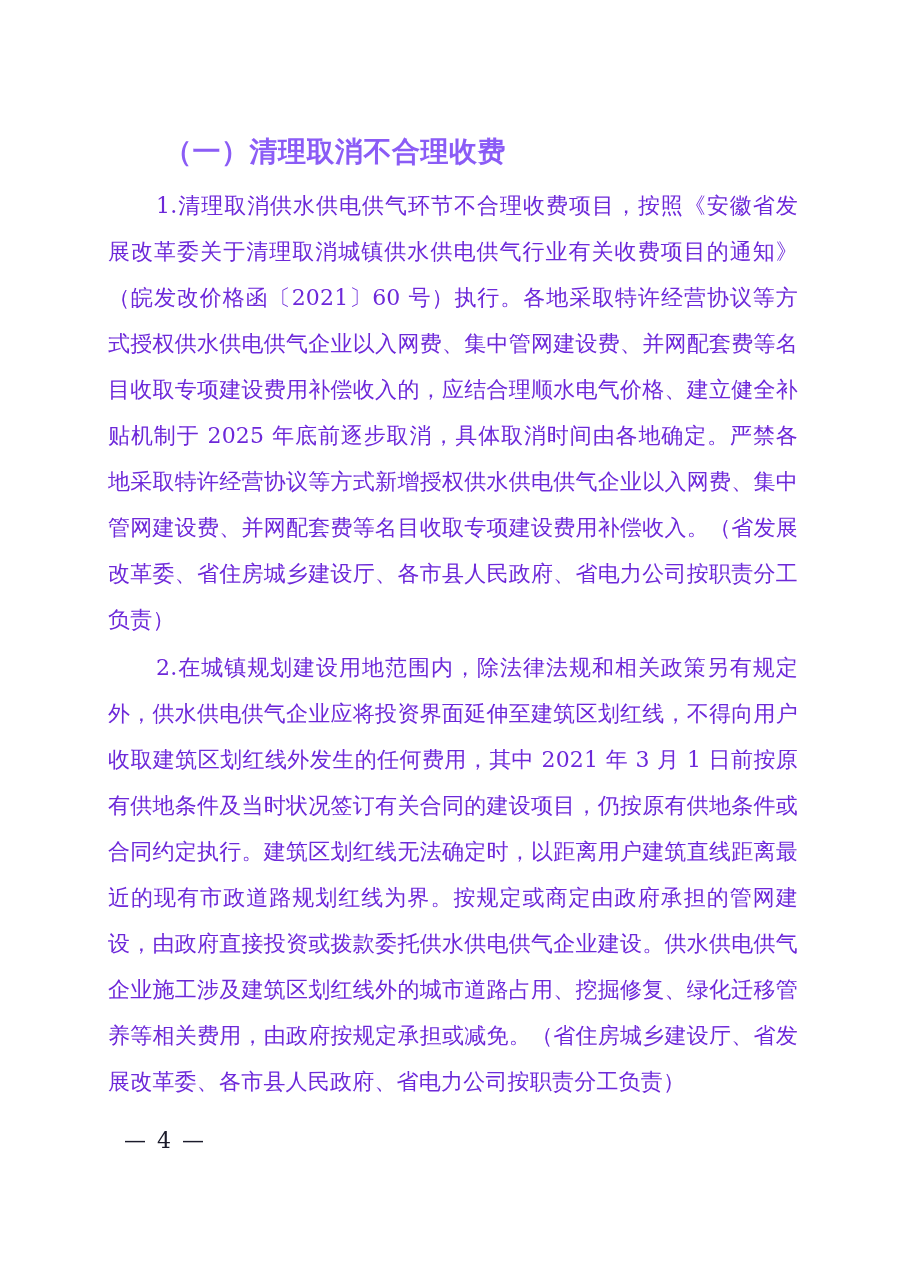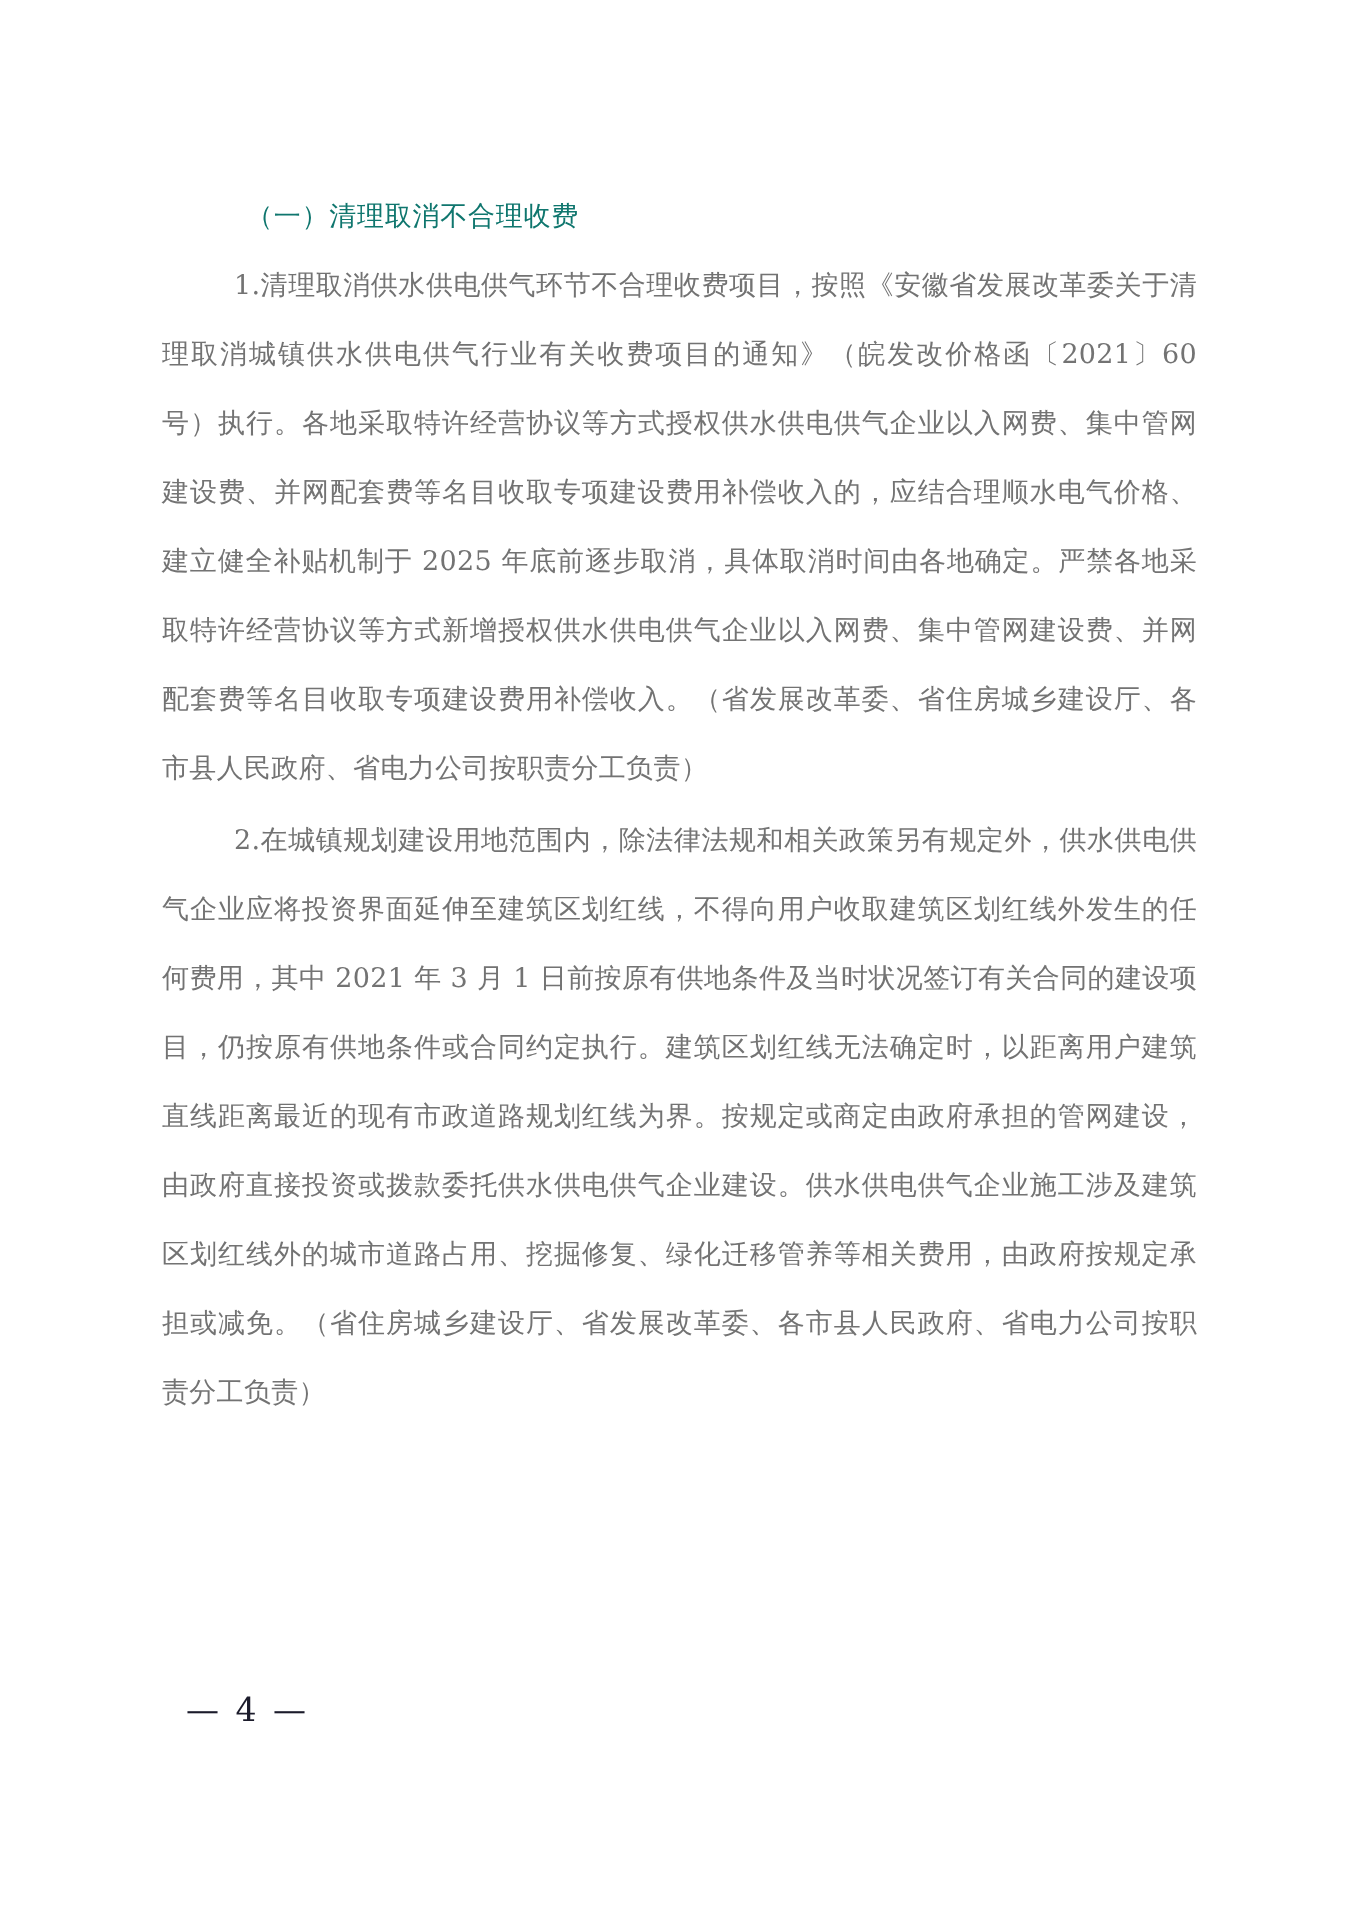--- a/index.html
+++ b/index.html
@@ -18,38 +18,38 @@
     color: #1b1b2b;
   }
   .content {
     position: absolute;
     left: 108px;
     top: 132px;
     width: 690px;
   }
   .heading {
     font-family: "DejaVu Sans", "Liberation Sans", sans-serif;
-    font-weight: normal;
-    font-size: 18px;
+    font-weight: bold;
+    font-size: 28px;
     line-height: 1.45;
     letter-spacing: 0.5px;
-    color: #0f766e;
+    color: #8b5cf6;
     text-indent: 56px;
     margin: 0 0 10px 0;
   }
   .para {
     font-family: "DejaVu Serif", "Liberation Serif", serif;
-    font-size: 18px;
+    font-size: 22px;
     line-height: 46px;
     letter-spacing: 0.2px;
     text-align: justify;
     text-justify: inter-ideograph;
     text-indent: 48px;
     margin: 0 0 2px 0;
-    color: #737373;
+    color: #6d28d9;
     -moz-hyphens: none;
     hyphens: none;
   }
   .para:last-child { margin-bottom: 0; }
   .footer {
     position: absolute;
     left: 108px;
     top: 1128px;
     width: 690px;
     font-family: "DejaVu Serif", "Liberation Serif", serif;

